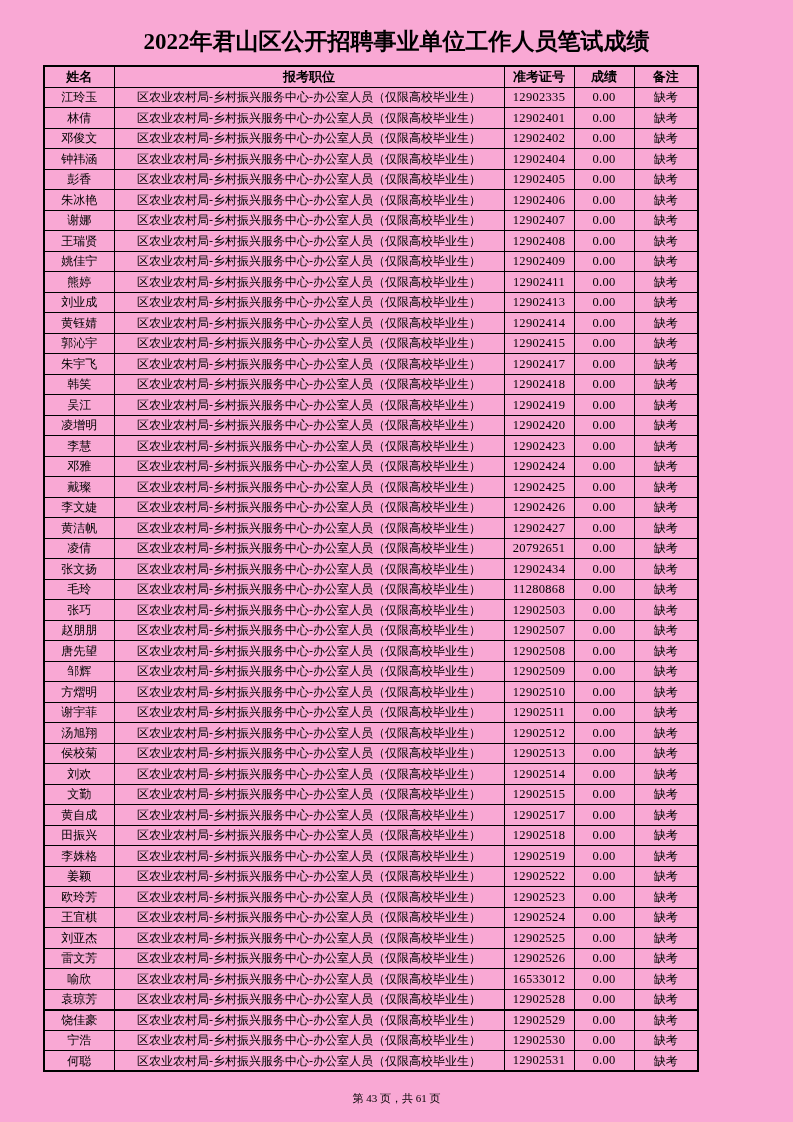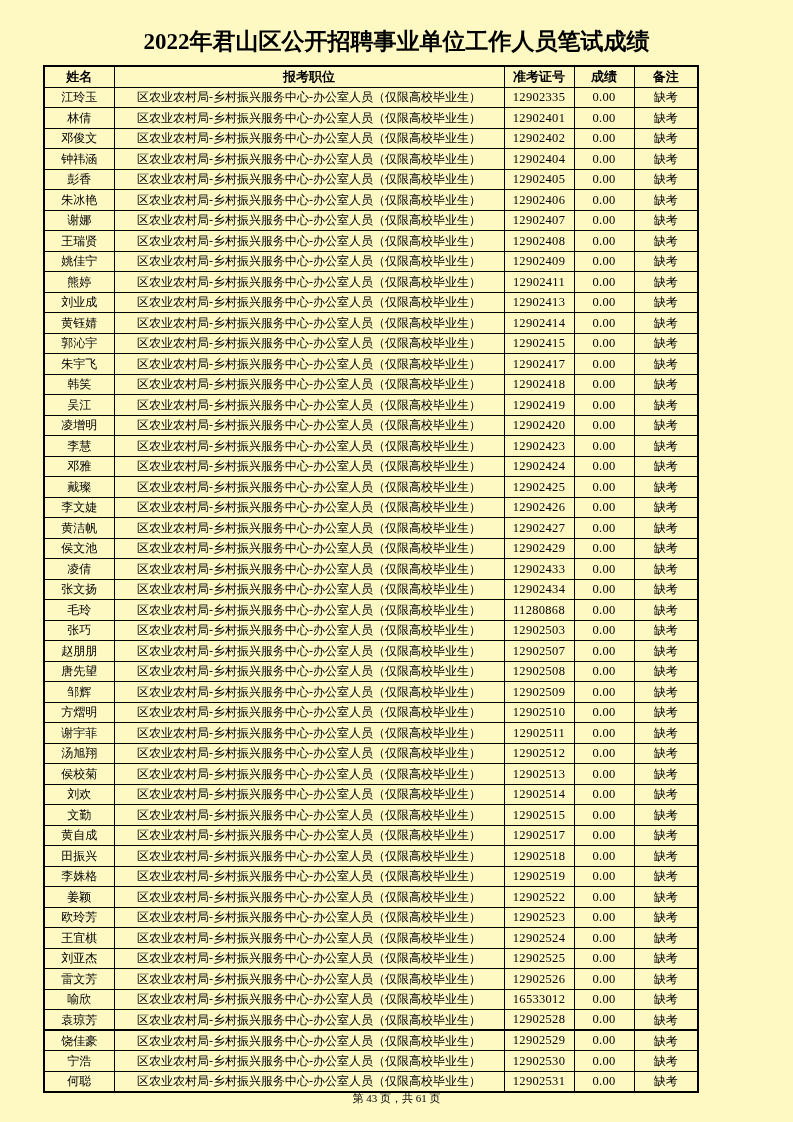--- a/index.html
+++ b/index.html
@@ -5,21 +5,21 @@
   * { margin: 0; padding: 0; box-sizing: border-box; }
   html, body { background: #ffffff; }
   body {
     width: 793px;
     height: 1122px;
     position: relative;
     font-family: "Liberation Serif", "DejaVu Serif", serif;
     color: #000000;
     overflow: hidden;
   }
-  .page { position: absolute; inset: 0; background: #fef9c3; }
+  .page { position: absolute; inset: 0; background: #f9a8d4; }
   .doc-title {
     position: absolute;
     top: 26px;
     left: 0;
     width: 100%;
     text-align: center;
     font-size: 23px;
     font-weight: bold;
     letter-spacing: 0px;
     font-family: "Liberation Serif", "DejaVu Serif", serif;
@@ -259,32 +259,25 @@
   </tr>
 
   <tr>
     <td class="c-name">黄洁帆</td>
     <td class="c-pos">区农业农村局-乡村振兴服务中心-办公室人员（仅限高校毕业生）</td>
     <td class="c-ticket">12902427</td>
     <td class="c-score">0.00</td>
     <td class="c-remark">缺考</td>
   </tr>
 
-  <tr>
-    <td class="c-name">侯文池</td>
-    <td class="c-pos">区农业农村局-乡村振兴服务中心-办公室人员（仅限高校毕业生）</td>
-    <td class="c-ticket">12902429</td>
-    <td class="c-score">0.00</td>
-    <td class="c-remark">缺考</td>
-  </tr>
 
   <tr>
     <td class="c-name">凌倩</td>
     <td class="c-pos">区农业农村局-乡村振兴服务中心-办公室人员（仅限高校毕业生）</td>
-    <td class="c-ticket">12902433</td>
+    <td class="c-ticket">20792651</td>
     <td class="c-score">0.00</td>
     <td class="c-remark">缺考</td>
   </tr>
 
   <tr>
     <td class="c-name">张文扬</td>
     <td class="c-pos">区农业农村局-乡村振兴服务中心-办公室人员（仅限高校毕业生）</td>
     <td class="c-ticket">12902434</td>
     <td class="c-score">0.00</td>
     <td class="c-remark">缺考</td>

